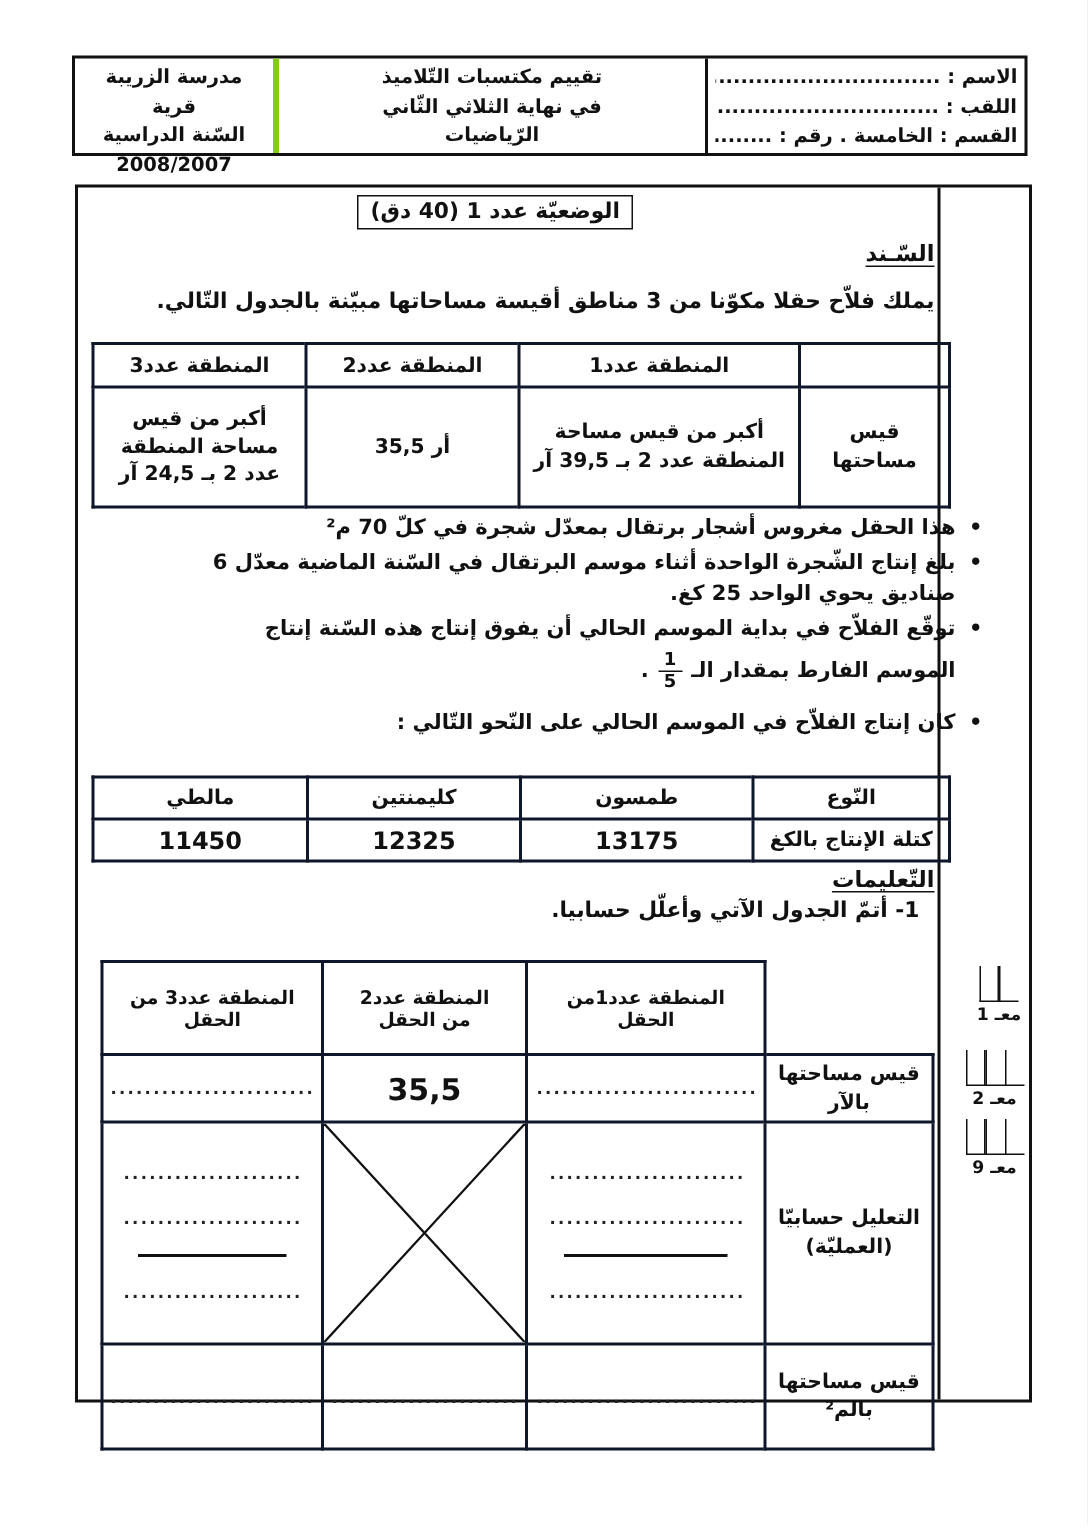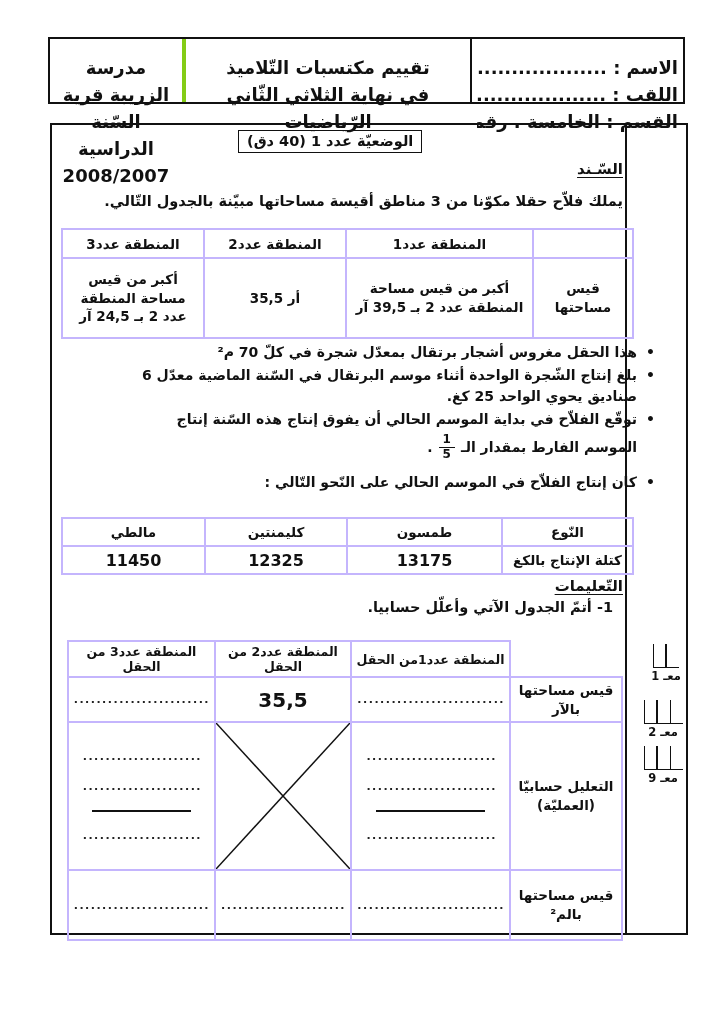--- a/index.html
+++ b/index.html
@@ -8,21 +8,21 @@
     position:relative; width:725px; height:1024px; margin:0 auto;
     background:#ffffff; color:#111;
     font-family:"DejaVu Sans", sans-serif; font-weight:bold;
     direction:rtl; overflow:hidden;
   }
   
   .hdr {
     position:absolute; left:48px; top:37px; width:637px; height:67px;
     display:flex; flex-direction:row; border:2px solid #111;
   }
-  .hdr-cell { height:100%; padding:15px 5px; font-size:18px; line-height:1.5; }
+  .hdr-cell { height:100%; padding:3px 5px; font-size:13px; line-height:1.5; }
   .hdr-student { width:211px; text-align:right; }
   .hdr-exam { width:290px; border-left:4px solid #84cc16; border-right:2px solid #111;
               text-align:center; }
   .hdr-school { flex:1; text-align:center; }
   .dotline { white-space:nowrap; overflow:hidden; }
   
   .main-box {
     position:absolute; left:50px; top:123px; width:638px; height:812px;
     border:2px solid #111;
   }
@@ -38,21 +38,21 @@
   .sanad {
     position:absolute; top:160px; right:102px; font-size:15px;
     text-decoration:underline; text-underline-offset:3px;
   }
   .intro {
     position:absolute; top:193px; right:102px; width:558px;
     font-size:14.5px; text-align:right;
   }
   
   table { border-collapse:collapse; table-layout:fixed; direction:rtl; }
-  td,th { border:2px solid #c4b5fd; text-align:center; vertical-align:middle;
+  td,th { border:2px solid #0f172a; text-align:center; vertical-align:middle;
           font-weight:bold; color:#111; padding:2px 4px; overflow:hidden; }
   .areas-table { position:absolute; left:61px; top:228px; width:571px; }
   .areas-table th { height:29px; font-size:13.5px; }
   .areas-table td { height:80px; font-size:13.5px; line-height:1.4; }
   .cell-num { font-size:15px; direction:ltr; }
   
   .bullets { position:absolute; right:70px; top:342px; width:560px;
              font-size:14px; line-height:1.45; }
   .bullet-row { display:flex; margin-bottom:3px; }
   .bullet-mark { width:18px; flex:none; }
@@ -68,21 +68,21 @@
   .prod-table td { height:28px; font-size:16px; }
   .prod-label { font-size:13.5px !important; }
   
   .instr-h {
     position:absolute; top:577px; right:102px; font-size:15px;
     text-decoration:underline; text-underline-offset:3px;
   }
   .instr-1 { position:absolute; top:599px; right:112px; font-size:14.5px; }
   
   .comp-table { position:absolute; left:67px; top:640px; width:554px; }
-  .comp-table th { height:29px; font-size:12.5px; padding:2px; }
+  .comp-table th { height:29px; font-size:12.5px; padding:15px; }
   .comp-table .phantom { border:none; background:transparent; }
   .comp-label { font-size:13.5px; line-height:1.4; }
   .row-area-ar td { height:45px; }
   .row-reason td { height:148px; padding:0; }
   .row-m2 td { height:70px; }
   .dots { font-size:11px; letter-spacing:1.5px; color:#222; white-space:nowrap;
           overflow:hidden; display:block; }
   .big-num { font-size:20px; direction:ltr; }
   .reason-cell { height:100%; display:flex; flex-direction:column;
                  justify-content:space-evenly; padding:10px 12px; }

